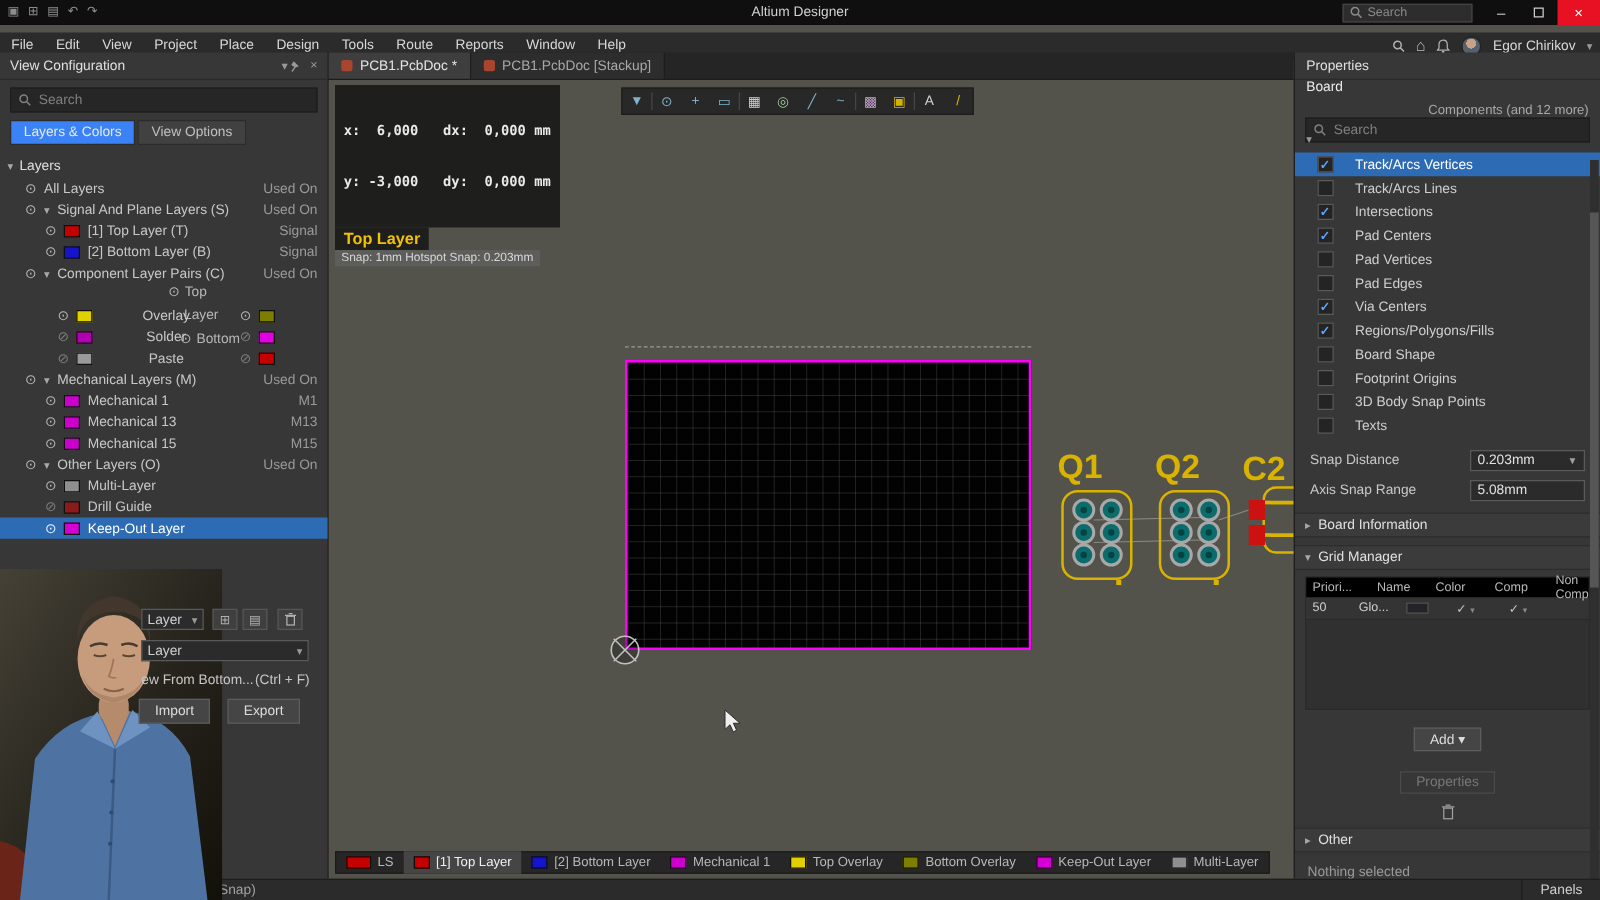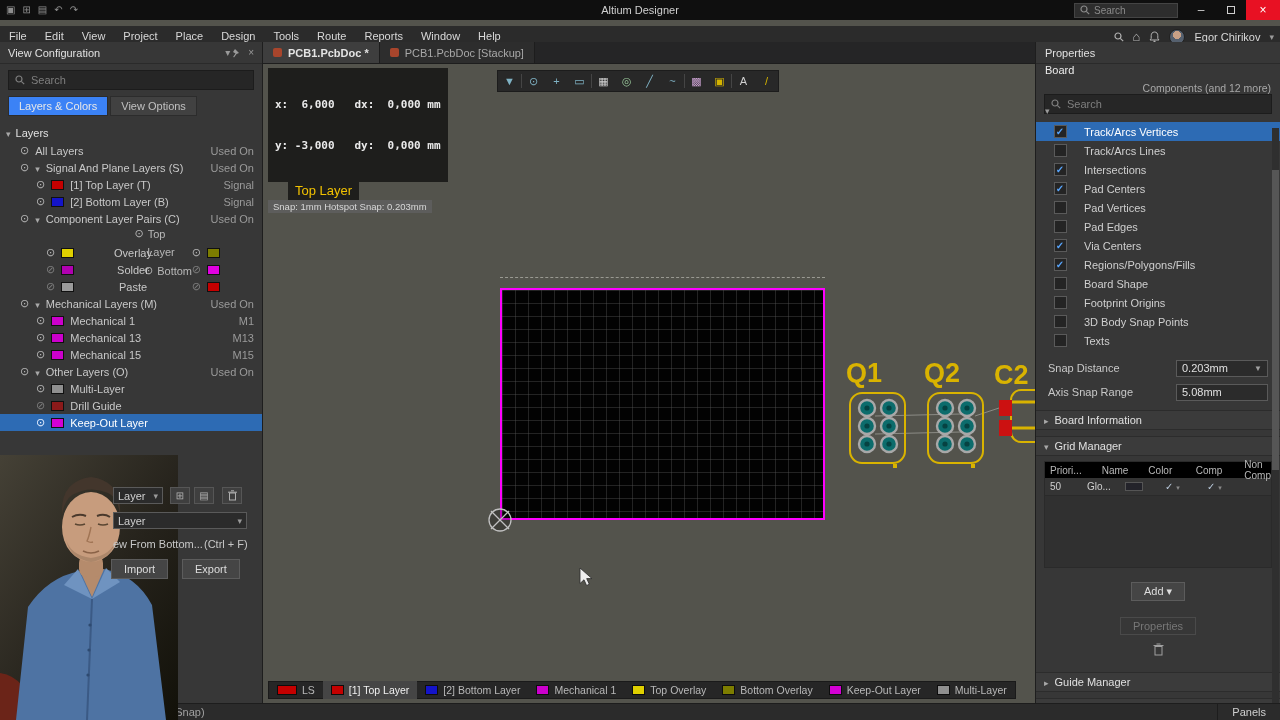--- a/index.html
+++ b/index.html
@@ -59,28 +59,28 @@
   .pair-head span { display:inline-flex; align-items:center; gap:4px; }
   .lp-controls { position:absolute; left:0; top:443px; width:263px; z-index:45; }
   .mini-select { position:absolute; background:#2b2b2b; border:1px solid #5a5a5a; height:17px; display:flex; align-items:center; justify-content:space-between; padding:0 4px; color:#cfcfcf; }
   .mini-btn { position:absolute; width:20px; height:17px; background:#3f3f3f; border:1px solid #565656; color:#b0b0b0; font-size:10px; display:flex; align-items:center; justify-content:center; }
   .lp-text { position:absolute; color:#c8c8c8; }
   .lp-btn { position:absolute; height:20px; }
 
   
   .doc-tabbar { position:absolute; left:263px; top:42px; width:772px; height:22px; background:#252526; display:flex; border-bottom:1px solid #1d1d1d; }
   .doc-tab { display:flex; align-items:center; gap:6px; padding:0 10px; background:#2d2d2d; color:#a8a8a8; border-right:1px solid #1d1d1d; }
-  .doc-tab.active { background:#3e3e3e; color:#e4e4e4;font-weight:bold; }
+  .doc-tab.active { background:#3e3e3e; color:#e4e4e4; }
   .doc-ic { width:9px; height:9px; background:#a8452c; border-radius:2px; flex:0 0 auto; }
 
   .canvas { position:absolute; left:263px; top:64px; width:772px; height:639px; background:#53534c; overflow:hidden; }
 
   .hud { position:absolute; left:5px; top:4px; z-index:6; }
   .hud-xy { background:rgba(18,18,18,0.82); color:#eaeaea; font-family:"DejaVu Sans Mono", monospace; font-size:11px; font-weight:bold; padding:2px 7px; white-space:pre; line-height:1.25; }
-  .hud-layer { background:rgba(18,18,18,0.82); color:#f2c200; font-size:13px; font-weight:normal; padding:1px 7px 2px; width:fit-content;margin-left:20px; }
+  .hud-layer { background:rgba(18,18,18,0.82); color:#f2c200; font-size:13px; font-weight:bold; padding:1px 7px 2px; width:fit-content; }
   .hud-snap { background:rgba(95,95,95,0.85); color:#d8d8d8; font-size:9.5px; padding:1px 5px; width:fit-content; }
 
   .cv-toolbar { position:absolute; left:234px; top:6px; height:22px; background:#282828; border:1px solid #1c1c1c; display:flex; align-items:center; z-index:6; }
   .cv-ic { width:23px; text-align:center; font-size:11px; color:#7fb2c4; }
   .cv-sep { width:1px; height:14px; background:#454545; }
 
   .board { position:absolute; left:237px; top:224px; width:325px; height:232px; background:#020202; border:2px solid #ff00ff;
     background-image:
       linear-gradient(to right, rgba(85,85,85,0.40) 1px, transparent 1px),
       linear-gradient(to bottom, rgba(85,85,85,0.40) 1px, transparent 1px);
@@ -645,24 +645,20 @@
       <button class="btn"><span>Add</span> ▾</button>
       <span class="grow"></span>
       <button class="btn-disabled">Properties</button>
       <svg width="11" height="13" viewBox="0 0 11 13">
           <rect x="2" y="3.5" width="7" height="8.5" fill="none" stroke="#a0a0a0"></rect>
           <line x1="0.5" y1="2.5" x2="10.5" y2="2.5" stroke="#a0a0a0"></line>
           <line x1="3.5" y1="1" x2="7.5" y2="1" stroke="#a0a0a0"></line>
         </svg>
     </div>
 
-    <div class="rp-sec" style="margin-top:16px">
-      <span class="arr-r"></span>
-      <span>Guide Manager</span>
-    </div>
     <div class="rp-sec">
       <span class="arr-r"></span>
       <span>Other</span>
     </div>
 
     <div class="rp-status">Nothing selected</div>
 
     <div class="rp-scroll">
         <div class="rp-thumb"></div>
       </div>

